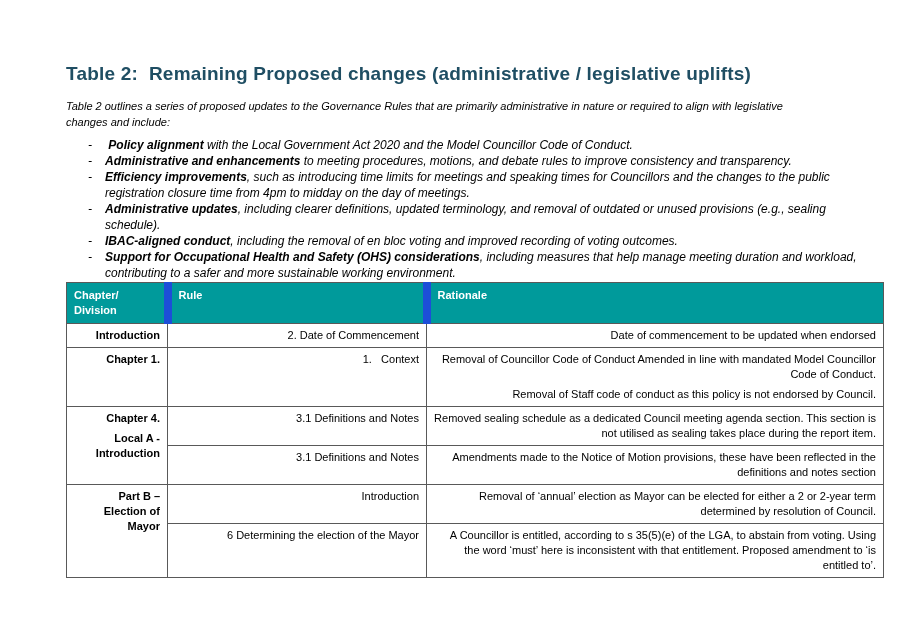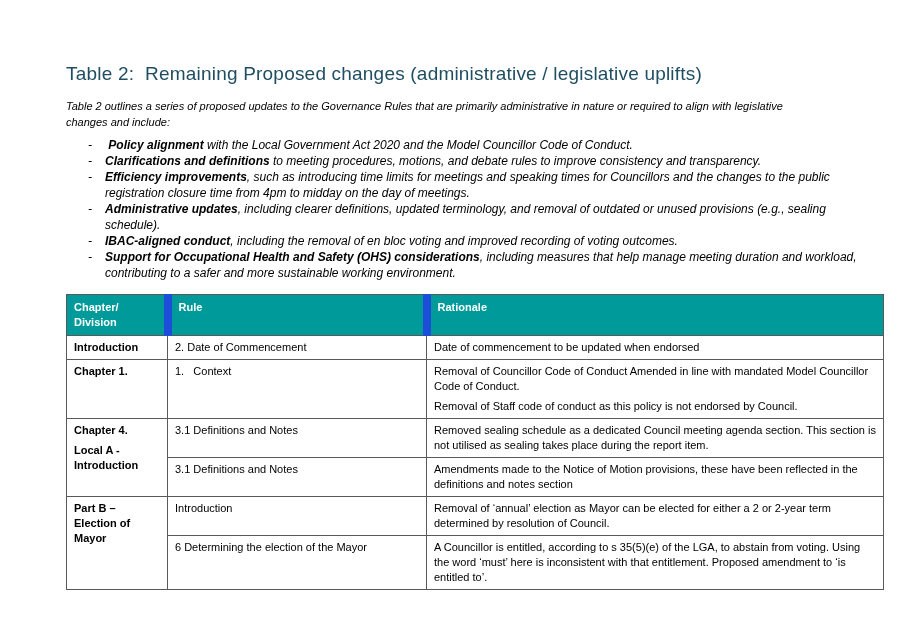--- a/index.html
+++ b/index.html
@@ -18,21 +18,21 @@
   .content {
     position: absolute;
     left: 66px;
     top: 0;
     width: 817px;
   }
   .title {
     margin: 62px 0 0 0;
     font-size: 19px;
     line-height: 23px;
-    font-weight: 400;
+    font-weight: 700;
     letter-spacing: 0.2px;
     color: #1f4e63;
   }
   .intro {
     margin: 13px 0 0 0;
     font-style: italic;
     font-size: 11px;
     line-height: 16px;
     width: 748px;
   }
@@ -47,21 +47,21 @@
   }
   .bullets li { display: flex; }
   .bullets .dash {
     flex: 0 0 17px;
     margin-left: 22px;
   }
   .bullets .btext { flex: 1; font-style: italic; }
   .bullets b { font-weight: bold; }
 
   table.gov {
-    margin-top: 13px;
+    margin-top: 1px;
     border-collapse: collapse;
     table-layout: fixed;
     width: 817px;
     font-size: 11px;
     line-height: 15px;
   }
   table.gov th {
     background: #009a9b;
     color: #ffffff;
     font-weight: bold;
@@ -69,20 +69,21 @@
     vertical-align: top;
     padding: 5px 7px;
     border: 1px solid #595959;
     white-space: pre-line;
   }
   table.gov th.sep { border-left: 8px solid #1d4ed8; }
   table.gov td {
     border: 1px solid #595959;
     vertical-align: top;
     padding: 4px 7px 4px 7px;
+    text-align: right;
   }
   td.chapter { font-weight: bold; }
   table.gov p { margin: 0; }
   table.gov p + p { margin-top: 5px; }
   .cl { margin: 0; }
   .cl-gap { margin-bottom: 5px; }
 </style>
 </head>
 <body>
 
@@ -92,21 +93,21 @@
 
   <p class="intro">Table 2 outlines a series of proposed updates to the Governance Rules that are primarily administrative in nature or required to align with legislative changes and include:</p>
 
   <ul class="bullets">
     <li>
       <span class="dash">-</span>
       <span class="btext"><b>&nbsp;Policy alignment</b><span> with the Local Government Act 2020 and the Model Councillor Code of Conduct.</span></span>
     </li>
     <li>
       <span class="dash">-</span>
-      <span class="btext"><b>Clarifications and definitions</b><span> to meeting procedures, motions, and debate rules to improve consistency and transparency.</span></span>
+      <span class="btext"><b>Administrative and enhancements</b><span> to meeting procedures, motions, and debate rules to improve consistency and transparency.</span></span>
     </li>
     <li>
       <span class="dash">-</span>
       <span class="btext"><b>Efficiency improvements</b><span>, such as introducing time limits for meetings and speaking times for Councillors and the changes to the public registration closure time from 4pm to midday on the day of meetings.</span></span>
     </li>
     <li>
       <span class="dash">-</span>
       <span class="btext"><b>Administrative updates</b><span>, including clearer definitions, updated terminology, and removal of outdated or unused provisions (e.g., sealing schedule).</span></span>
     </li>
     <li>

